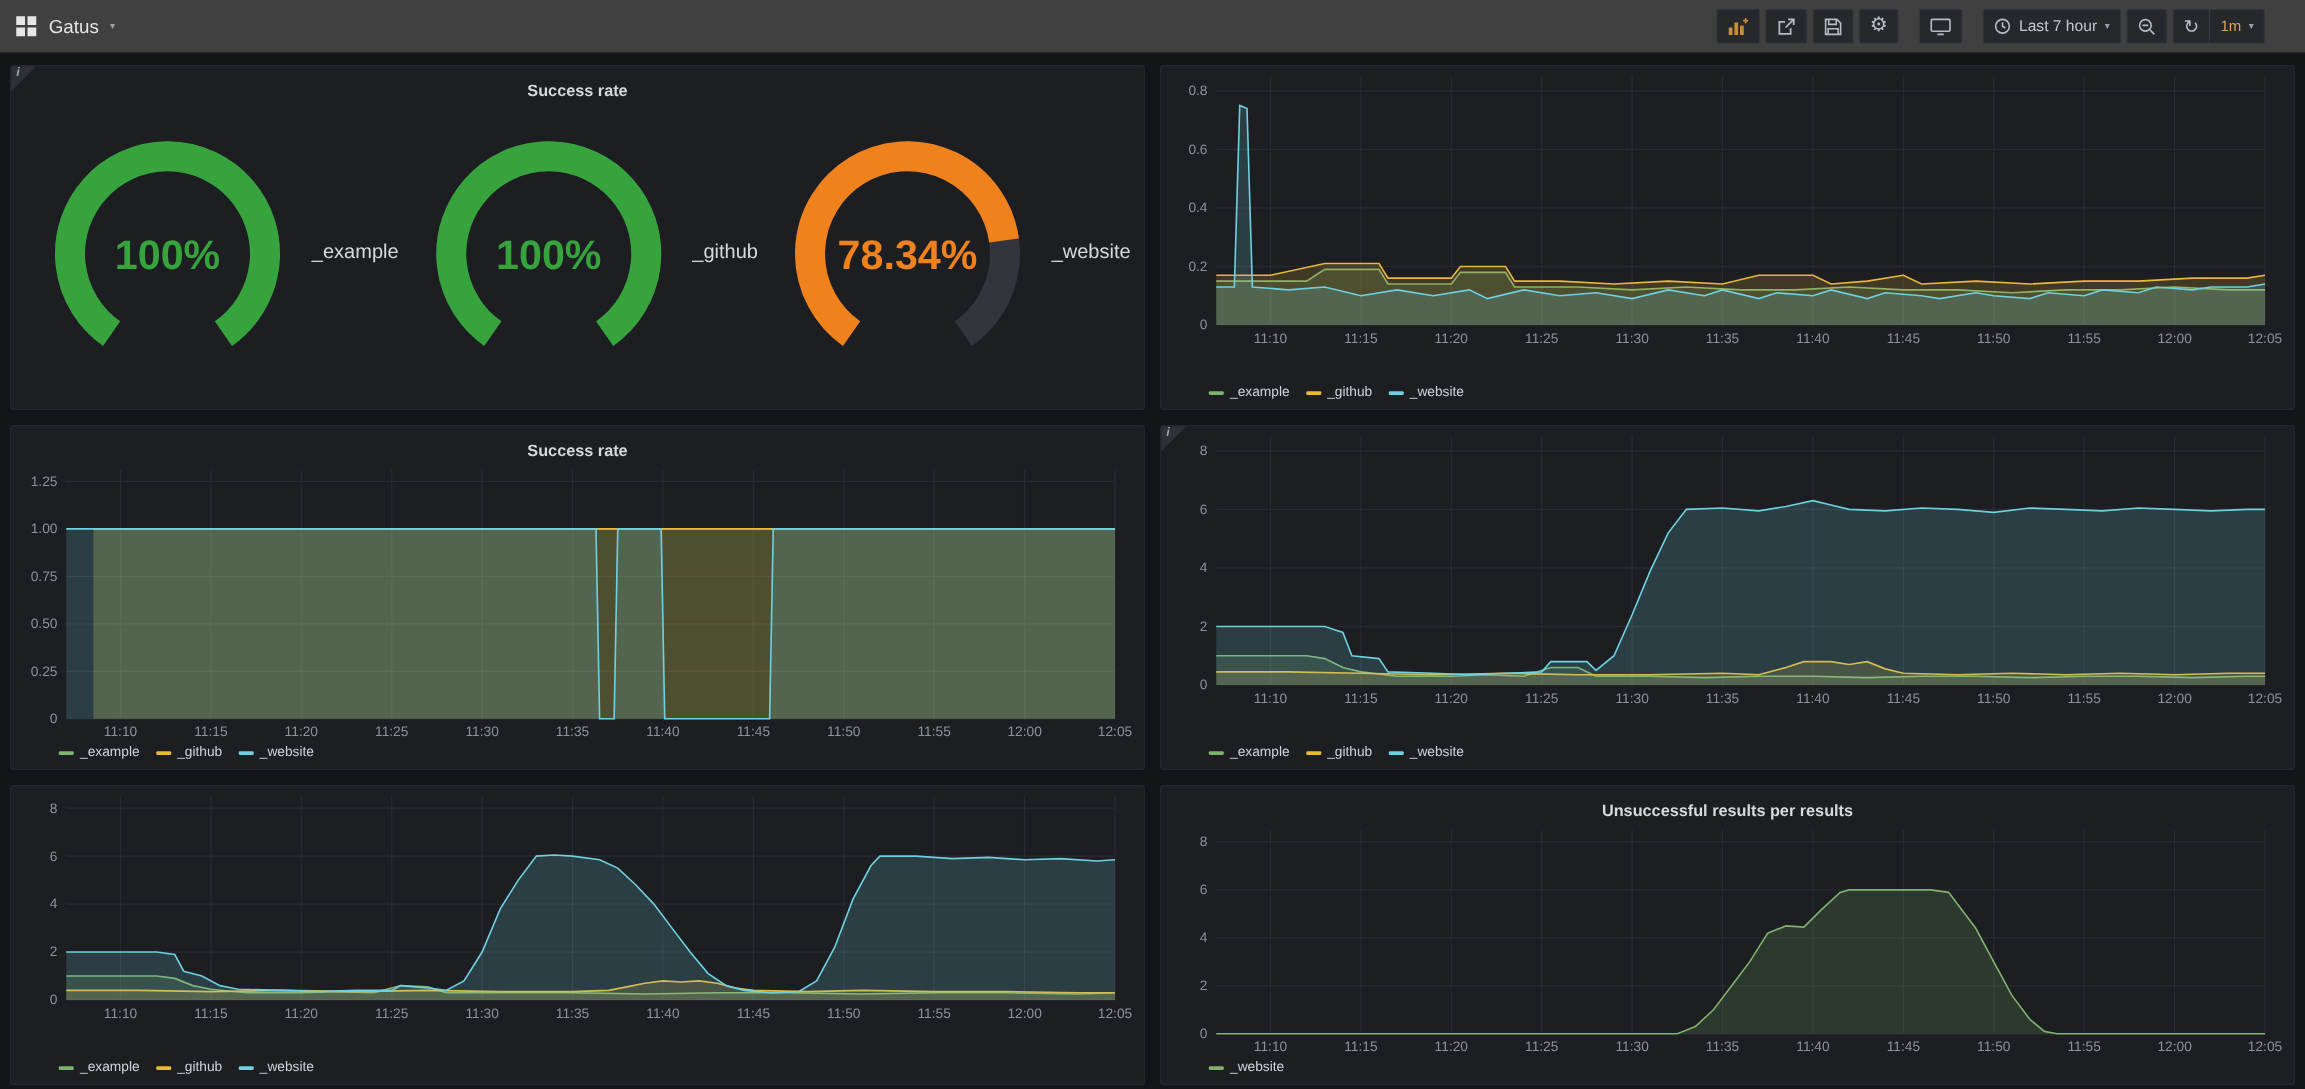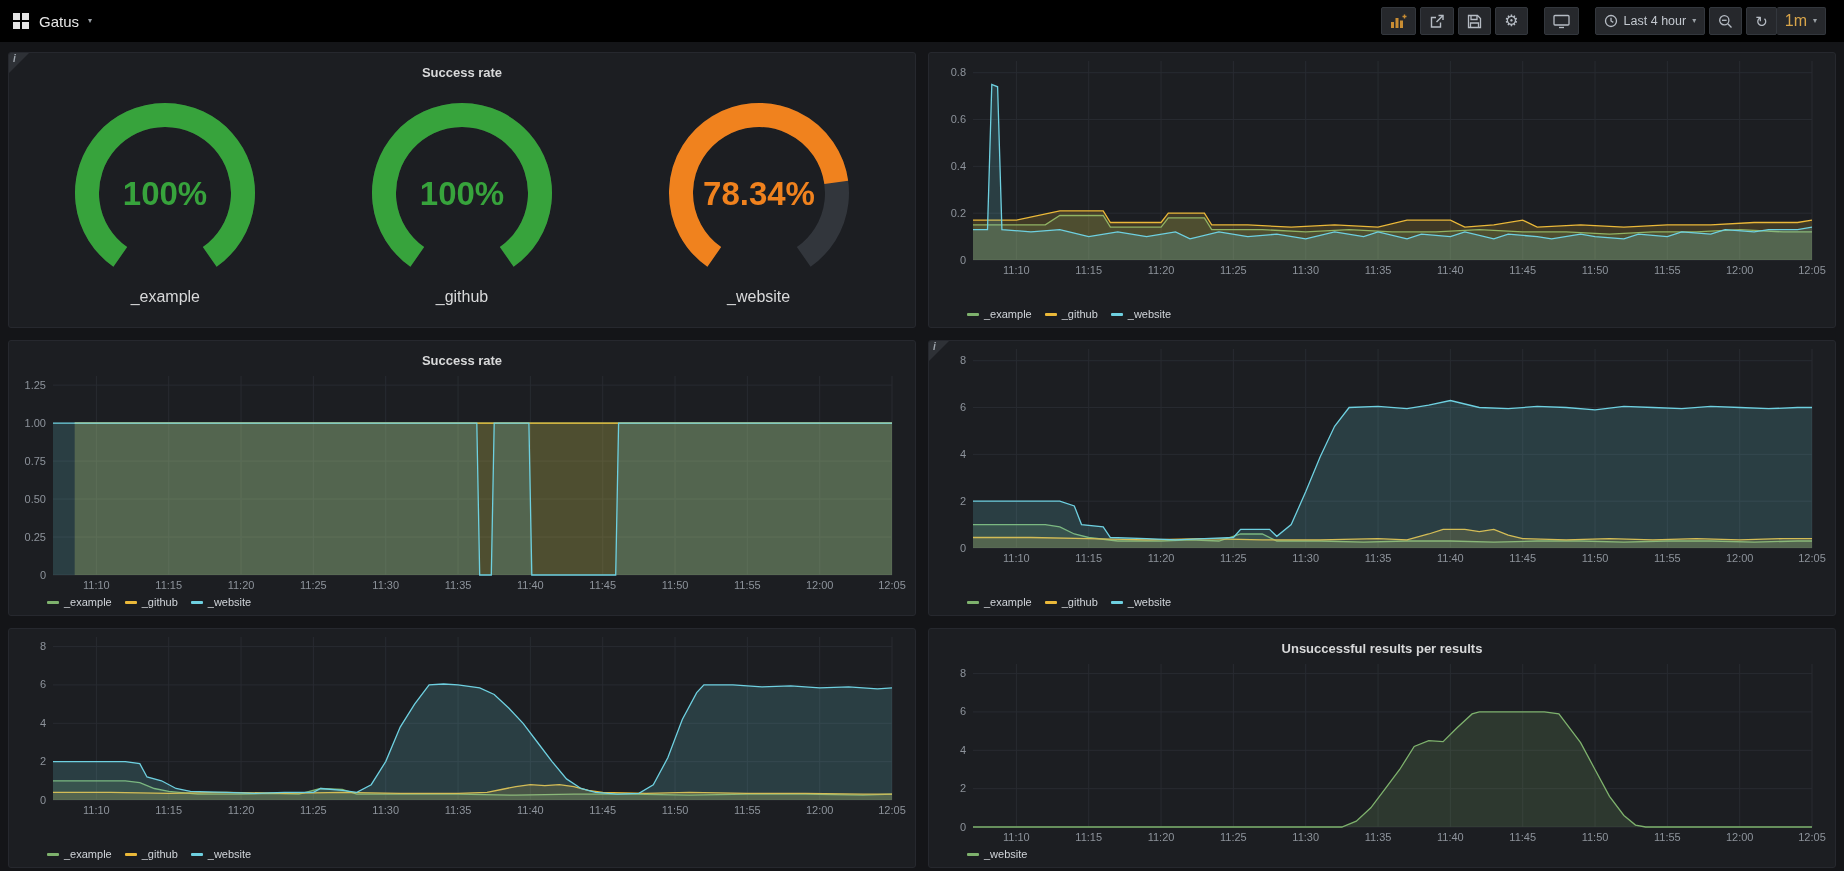--- a/index.html
+++ b/index.html
@@ -1,50 +1,50 @@
 <!DOCTYPE html>
 <html><head>
 <meta charset="utf-8">
 <style>
   * { margin:0; padding:0; box-sizing:border-box; }
   html,body { width:1844px; height:871px; overflow:hidden; background:#141518;
               font-family:"Liberation Sans", sans-serif; }
   
-  .navbar { height:42px; background:#000000; display:flex; align-items:center;
-            justify-content:space-between; padding:0 18px 0 12px; }
+  .navbar { height:42px; background:#404040; display:flex; align-items:center;
+            justify-content:space-between; padding:0 32px 0 12px; }
   .nav-left { display:flex; align-items:center; gap:9px; }
   .dash-title { color:#e6e6e6; font-size:15px; cursor:pointer; }
   .caret { color:#9aa0a6; font-size:8px; line-height:1; }
   .nav-right { display:flex; align-items:center; gap:4px; }
   .nav-btn { height:28px; min-width:30px; display:flex; align-items:center; justify-content:center;
              gap:6px; background:#26282c; border:1px solid #33373d; border-radius:2px;
              color:#c3c8cf; font-size:12.5px; padding:0 8px; cursor:pointer; }
   .btn-group { display:flex; align-items:center; }
   .btn-group .nav-btn + .nav-btn { border-left:none; }
   .sep { width:8px; }
   .glyph { font-size:16px; color:#b6bcc4; line-height:1; }
-  .interval-label { font-size:16px; }
+  .interval-label { font-size:12px; }
   
   .grid { display:grid; grid-template-columns:1fr 1fr; grid-template-rows:276px 276px 240px;
           gap:12px; padding:10px 8px 0; }
   .panel { background:#1c1e22; border:1px solid #26282e; border-radius:3px; position:relative;
            display:flex; flex-direction:column; overflow:hidden; }
   .panel-header { height:27px; flex:none; display:flex; align-items:center; justify-content:center; }
   .panel-title { font-size:13px; font-weight:bold; color:#d8d9da; cursor:pointer;margin-top:12px; }
   .panel-body { flex:1; min-height:0; display:flex; flex-direction:column; padding:0 8px 4px; }
   .chart { flex:1; min-height:0; }
   svg { display:block; }
   svg text { font-family:"Liberation Sans", sans-serif; }
   .tick { fill:#8d939b; font-size:11px; }
   .legend { height:18px; flex:none; display:flex; align-items:center; gap:13px; padding-left:30px; }
   .legend-item { display:flex; align-items:center; gap:5px; font-size:11px; color:#d0d4d9; cursor:pointer; }
   .legend-dash { width:12px; height:3px; border-radius:1px; display:inline-block; }
   
   .gauges { flex:1; display:flex; justify-content:space-around; align-items:center; }
-  .gauge { display:flex; flex-direction:column; align-items:center; }
+  .gauge { display:flex; flex-direction:row; align-items:center; }
   .gauge-value { font-size:33px; font-weight:bold; }
   .gauge-label { font-size:16px; color:#d8d9da; margin-top:1px; }
   
   .info-corner { position:absolute; top:0; left:0; width:0; height:0;
                  border-top:20px solid #2e3136; border-right:20px solid transparent; z-index:2; cursor:pointer; }
   .info-corner .i { position:absolute; top:-20px; left:4px; font-size:10px; font-style:italic;
                     font-weight:bold; color:#9fa6ad; }
 </style>
 </head>
 <body>
@@ -94,21 +94,21 @@
           <rect x="1" y="1.5" width="15" height="9.5" rx="1"></rect>
           <path d="M6 13.5h5"></path>
         </svg>
     </button>
     <span class="sep"></span>
     <button class="nav-btn">
       <svg width="14" height="14" viewBox="0 0 14 14" fill="none" stroke="#b6bcc4" stroke-width="1.3">
           <circle cx="7" cy="7" r="5.5"></circle>
           <path d="M7 3.8V7l2.3 1.4"></path>
         </svg>
-      <span>Last 4 hour</span>
+      <span>Last 7 hour</span>
       <span class="caret">▾</span>
     </button>
     <button class="nav-btn">
       <svg width="15" height="15" viewBox="0 0 15 15" fill="none" stroke="#b6bcc4" stroke-width="1.3">
           <circle cx="6.3" cy="6.3" r="4.6"></circle>
           <path d="M9.8 9.8L13.5 13.5"></path>
           <path d="M4 6.3h4.6"></path>
         </svg>
     </button>
     <div class="btn-group">

